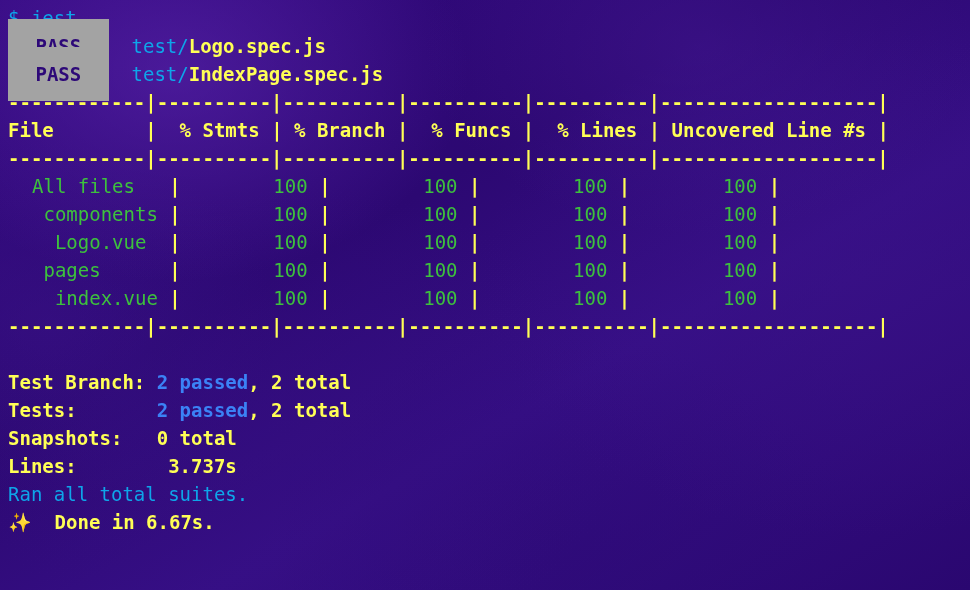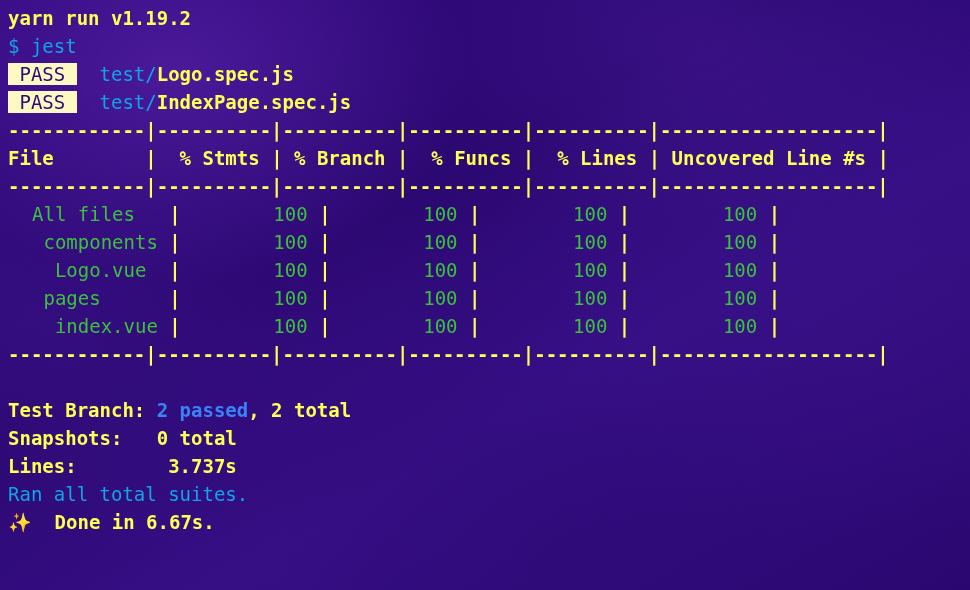--- a/index.html
+++ b/index.html
@@ -42,34 +42,33 @@
 
   
   .c-yellow   { color: #ffff55; font-weight: bold; }
   .c-dim      { color: #0ea5e9; }
   .c-green    { color: #3dc13d; margin-left: 24px; }
   .c-greenb   { color: #3b82f6; font-weight: bold; }
   .c-rule     { color: #ffff55; font-weight: bold; }
   .c-sparkle  { color: #f0a830; font-weight: normal; }
 
   .pass-badge {
-    background-color: #fef9c3;
+    background-color: #a3a3a3;
     color: #2d0878;
-    font-weight: normal;
-    padding: 0;
+    font-weight: bold;
+    padding: 16px;
   }
 
   .blank { height: 28px; }
 </style>
 </head>
 <body>
 
 <div id="terminal">
 
-  <div class="line"><span class="c-yellow">yarn run v1.19.2</span></div>
 
   <div class="line"><span class="c-dim">$ jest</span></div>
 
   <div class="line"><span class="pass-badge"> PASS </span><span class="c-dim">  </span><span class="c-dim">test/</span><span class="c-yellow">Logo.spec.js</span></div>
 
   <div class="line"><span class="pass-badge"> PASS </span><span class="c-dim">  </span><span class="c-dim">test/</span><span class="c-yellow">IndexPage.spec.js</span></div>
 
   <div class="line"><span class="c-rule">------------|----------|----------|----------|----------|-------------------|</span></div>
 
   <div class="line"><span class="c-yellow">File        </span><span class="c-rule">|</span><span class="c-yellow">  % Stmts </span><span class="c-rule">|</span><span class="c-yellow"> % Branch </span><span class="c-rule">|</span><span class="c-yellow">  % Funcs </span><span class="c-rule">|</span><span class="c-yellow">  % Lines </span><span class="c-rule">|</span><span class="c-yellow"> Uncovered Line #s </span><span class="c-rule">|</span></div>
@@ -85,20 +84,21 @@
   <div class="line"><span class="c-green"> pages      </span><span class="c-rule">|</span><span class="c-green">      100 </span><span class="c-rule">|</span><span class="c-green">      100 </span><span class="c-rule">|</span><span class="c-green">      100 </span><span class="c-rule">|</span><span class="c-green">      100 </span><span class="c-rule">|</span><span class="c-green">                   </span><span class="c-rule">|</span></div>
 
   <div class="line"><span class="c-green">  index.vue </span><span class="c-rule">|</span><span class="c-green">      100 </span><span class="c-rule">|</span><span class="c-green">      100 </span><span class="c-rule">|</span><span class="c-green">      100 </span><span class="c-rule">|</span><span class="c-green">      100 </span><span class="c-rule">|</span><span class="c-green">                   </span><span class="c-rule">|</span></div>
 
   <div class="line"><span class="c-rule">------------|----------|----------|----------|----------|-------------------|</span></div>
 
   <div class="blank"></div>
 
   <div class="line"><span class="c-yellow">Test Branch: </span><span class="c-greenb">2 passed</span><span class="c-yellow">, 2 total</span></div>
 
+  <div class="line"><span class="c-yellow">Tests:       </span><span class="c-greenb">2 passed</span><span class="c-yellow">, 2 total</span></div>
 
   <div class="line"><span class="c-yellow">Snapshots:   </span><span class="c-yellow">0 total</span></div>
 
   <div class="line"><span class="c-yellow">Lines:        </span><span class="c-yellow">3.737s</span></div>
 
   <div class="line"><span class="c-dim">Ran all total suites.</span></div>
 
   <div class="line"><span class="c-sparkle">✨</span><span class="c-yellow">  </span><span class="c-yellow">Done in 6.67s.</span></div>
 
 </div>

